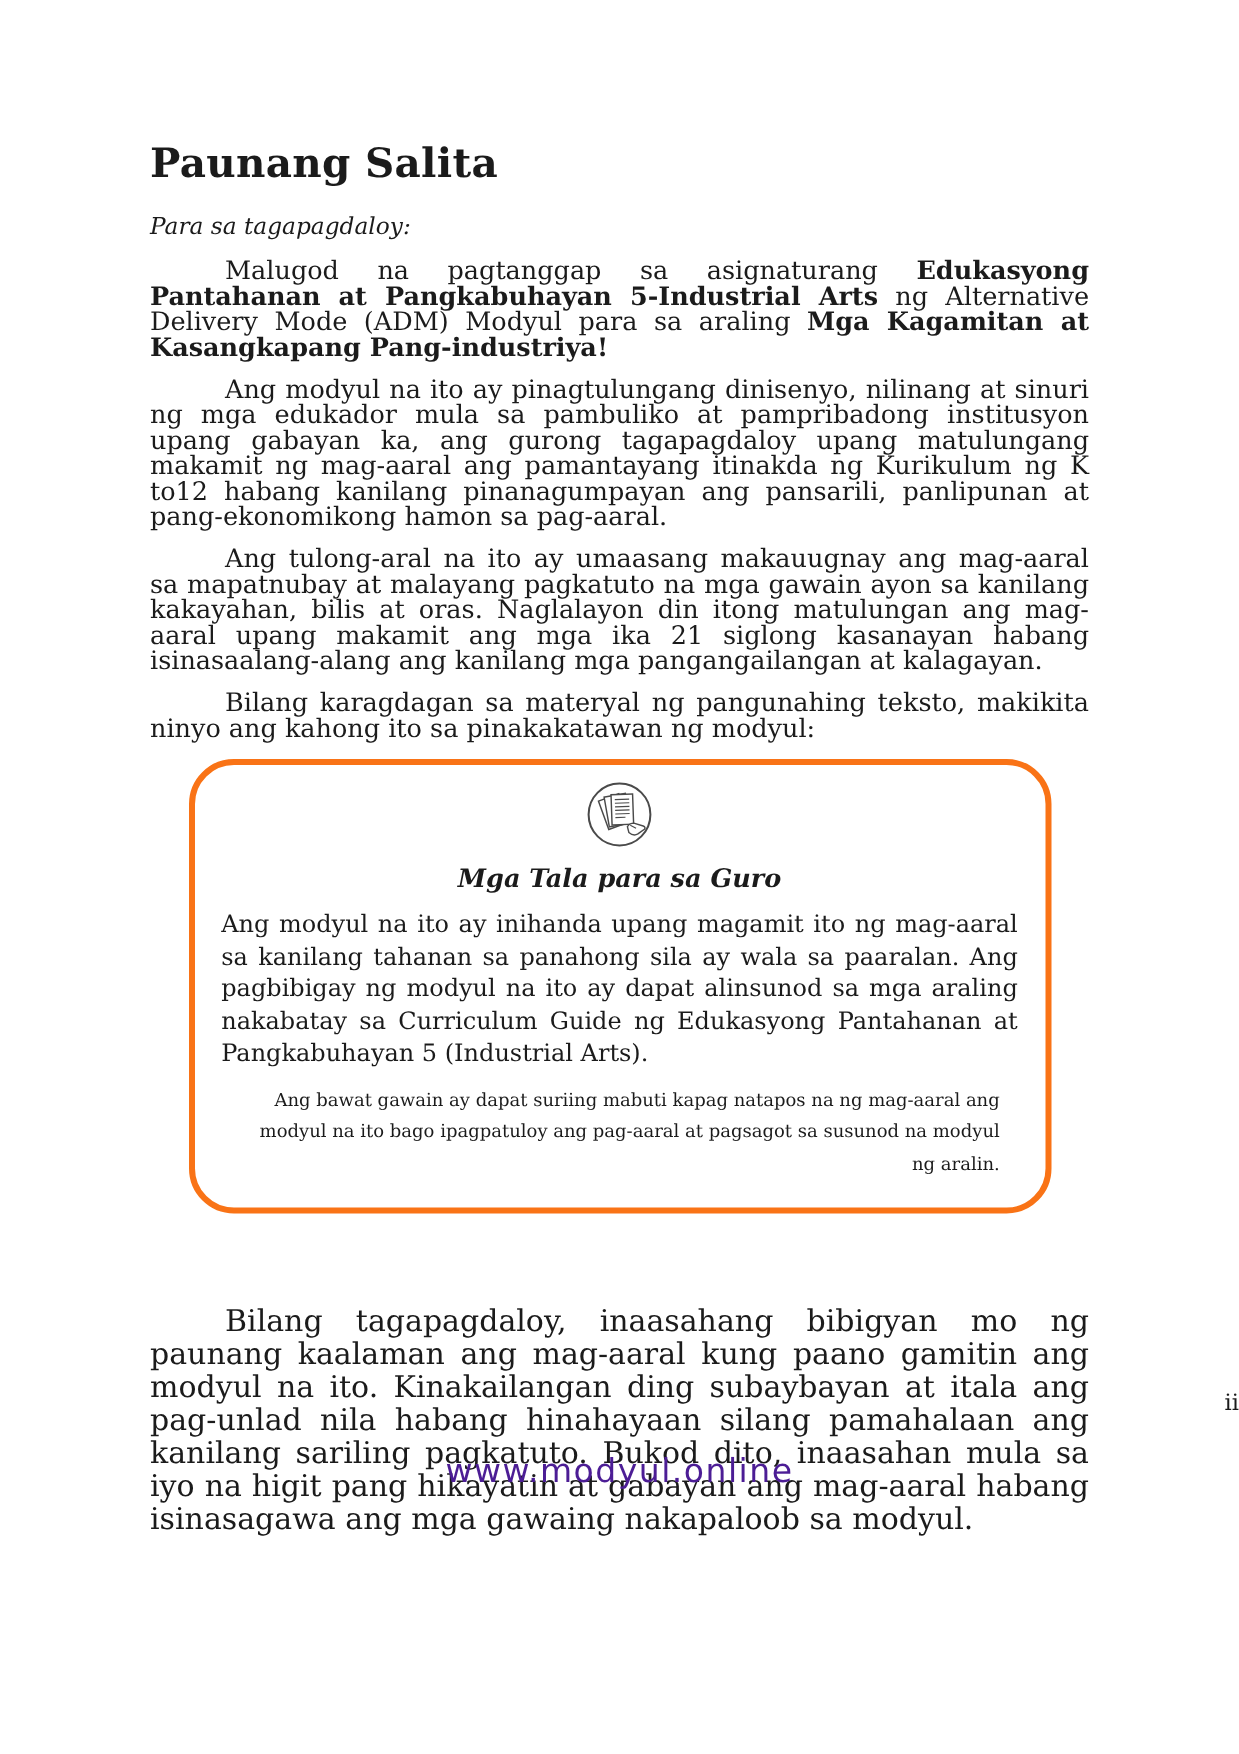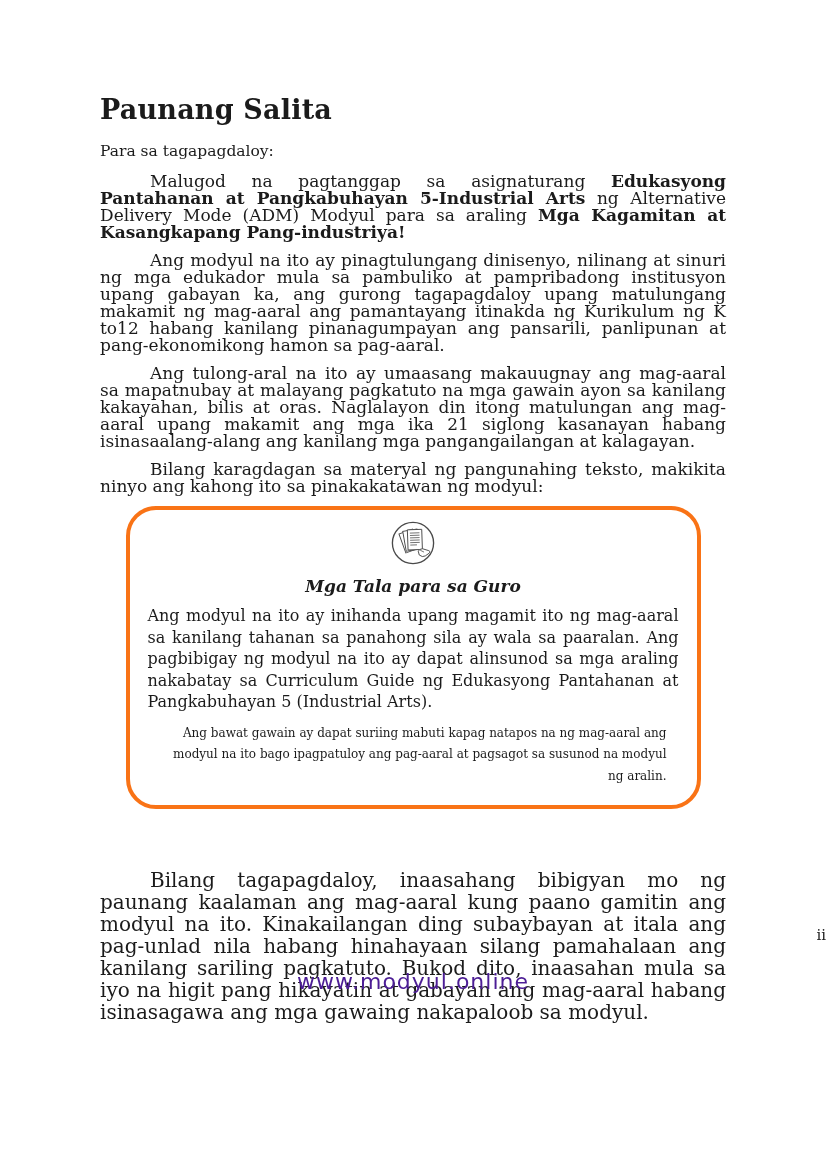--- a/index.html
+++ b/index.html
@@ -20,20 +20,21 @@
   }
   .doc-title {
     font-size: 27px;
     font-weight: bold;
     letter-spacing: 0.2px;
     margin-bottom: 17px;
   }
   .salutation {
     font-size: 15.5px;
     margin-bottom: 13px;
+    font-style: italic;
   }
   p.body-para {
     font-size: 17px;
     line-height: 17px;
     text-align: justify;
     text-indent: 50px;
     margin-bottom: 11px;
   }
   .note-box {
     width: 575px;

